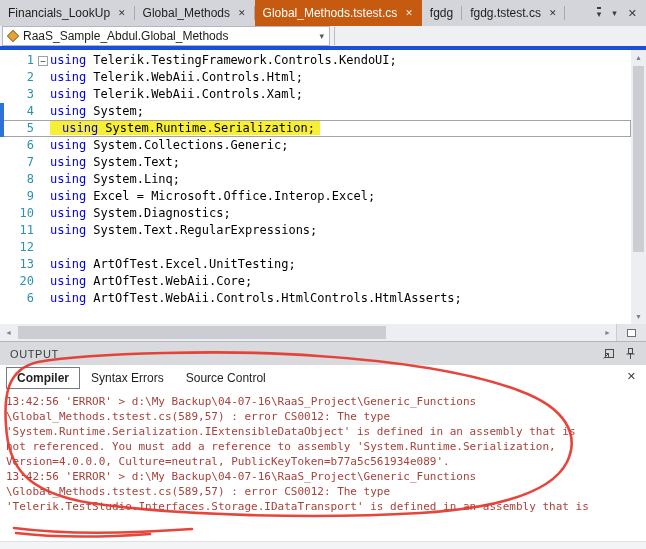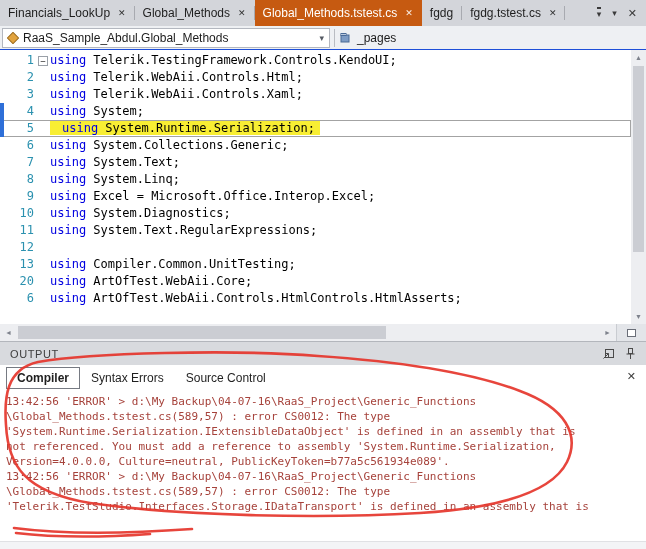--- a/index.html
+++ b/index.html
@@ -17,21 +17,21 @@
          width:1px; background:#a8aab0; }
   .tab.active { background:var(--active-tab); color:#fff; }
   .tab-close { margin-left:8px; font-size:9px; line-height:9px; opacity:.9; }
   .tabbar-icons { display:flex; align-items:center; gap:11px; padding:0 9px; color:#3a3a3a; }
   .files-icon { font-size:9px; border-top:2px solid #3a3a3a; line-height:9px; padding-top:1px; }
   .caret-sm { font-size:9px; }
   .x-sm { font-size:11px; }
 
   
   .navbar { position:absolute; top:26px; left:0; width:646px; height:24px;
-            background:#eef0f3; border-bottom:1px solid #1d4ed8; display:flex; align-items:center; }
+            background:#eef0f3; border-bottom:4px solid #1d4ed8; display:flex; align-items:center; }
   .combo { display:flex; align-items:center; background:#fff; border:1px solid #b3b7bf;
            height:20px; margin-left:2px; width:328px; padding:0 2px 0 4px; font-size:12px; color:#1b1b1b; }
   .combo .combo-label { margin-left:4px; white-space:nowrap; overflow:hidden; }
   .combo .arrow { margin-left:auto; color:#555a63; font-size:9px; padding:0 3px; }
   .nav-sep { width:1px; height:18px; background:#b9bcc2; margin:0 4px; }
   .member-box { display:flex; align-items:center; gap:6px; font-size:12px; color:#1b1b1b; flex:1; height:20px; }
 
   
   .editor { position:absolute; top:50px; left:0; width:631px; height:274px; background:#fff;
             font-family:"DejaVu Sans Mono","Liberation Mono",monospace; font-size:12px; overflow:hidden; padding-top:2px; }
@@ -121,44 +121,37 @@
 
   <div class="navbar">
     <div class="combo">
       <svg width="12" height="12" viewBox="0 0 12 12">
         <rect x="2" y="2" width="8" height="8" fill="#e2a33d" stroke="#9a6b1e" transform="rotate(45 6 6)"></rect>
       </svg>
       <span class="combo-label">RaaS_Sample_Abdul.Global_Methods</span>
       <span class="arrow">▾</span>
     </div>
     <div class="nav-sep"></div>
-    <div class="member-box">
-      <svg width="12" height="12" viewBox="0 0 12 12">
-        <rect x="2" y="3" width="8" height="7" fill="#7e9cc4" stroke="#4a6a96"></rect>
-        <rect x="2" y="1.5" width="5" height="2" fill="#b9c9dd" stroke="#4a6a96"></rect>
-      </svg>
-      <span>_pages</span>
-    </div>
   </div>
 
   <div class="editor">
     <div>
         <div class="code-line"><span class="ln">1</span><span class="fold"><span class="foldbox">−</span></span><span class="codetext"><span><span class="kw">using</span><span> Telerik.TestingFramework.Controls.KendoUI;</span></span></span></div>
         <div class="code-line"><span class="ln">2</span><span class="fold"></span><span class="codetext"><span><span class="kw">using</span><span> Telerik.WebAii.Controls.Html;</span></span></span></div>
         <div class="code-line"><span class="ln">3</span><span class="fold"></span><span class="codetext"><span><span class="kw">using</span><span> Telerik.WebAii.Controls.Xaml;</span></span></span></div>
         <div class="code-line"><span class="changebar"></span><span class="ln">4</span><span class="fold"></span><span class="codetext"><span><span class="kw">using</span><span> System;</span></span></span></div>
         <div class="code-line current"><span class="changebar"></span><span class="ln">5</span><span class="fold"></span><span class="codetext"><span class="hl"><span class="kw">using</span><span> System.Runtime.Serialization;</span></span></span></div>
         <div class="code-line"><span class="ln">6</span><span class="fold"></span><span class="codetext"><span><span class="kw">using</span><span> System.Collections.Generic;</span></span></span></div>
         <div class="code-line"><span class="ln">7</span><span class="fold"></span><span class="codetext"><span><span class="kw">using</span><span> System.Text;</span></span></span></div>
         <div class="code-line"><span class="ln">8</span><span class="fold"></span><span class="codetext"><span><span class="kw">using</span><span> System.Linq;</span></span></span></div>
         <div class="code-line"><span class="ln">9</span><span class="fold"></span><span class="codetext"><span><span class="kw">using</span><span> Excel = Microsoft.Office.Interop.Excel;</span></span></span></div>
         <div class="code-line"><span class="ln">10</span><span class="fold"></span><span class="codetext"><span><span class="kw">using</span><span> System.Diagnostics;</span></span></span></div>
         <div class="code-line"><span class="ln">11</span><span class="fold"></span><span class="codetext"><span><span class="kw">using</span><span> System.Text.RegularExpressions;</span></span></span></div>
         <div class="code-line"><span class="ln">12</span><span class="fold"></span><span class="codetext"><span><span class="kw"></span><span></span></span></span></div>
-        <div class="code-line"><span class="ln">13</span><span class="fold"></span><span class="codetext"><span><span class="kw">using</span><span> Compiler.Common.UnitTesting;</span></span></span></div>
+        <div class="code-line"><span class="ln">13</span><span class="fold"></span><span class="codetext"><span><span class="kw">using</span><span> ArtOfTest.Excel.UnitTesting;</span></span></span></div>
         <div class="code-line"><span class="ln">20</span><span class="fold"></span><span class="codetext"><span><span class="kw">using</span><span> ArtOfTest.WebAii.Core;</span></span></span></div>
         <div class="code-line"><span class="ln">6</span><span class="fold"></span><span class="codetext"><span><span class="kw">using</span><span> ArtOfTest.WebAii.Controls.HtmlControls.HtmlAsserts;</span></span></span></div>
       </div>
   </div>
 
   <div class="vscroll">
     <div class="arr">▲</div>
     <div class="thumb"></div>
     <div class="arr down">▼</div>
   </div>

